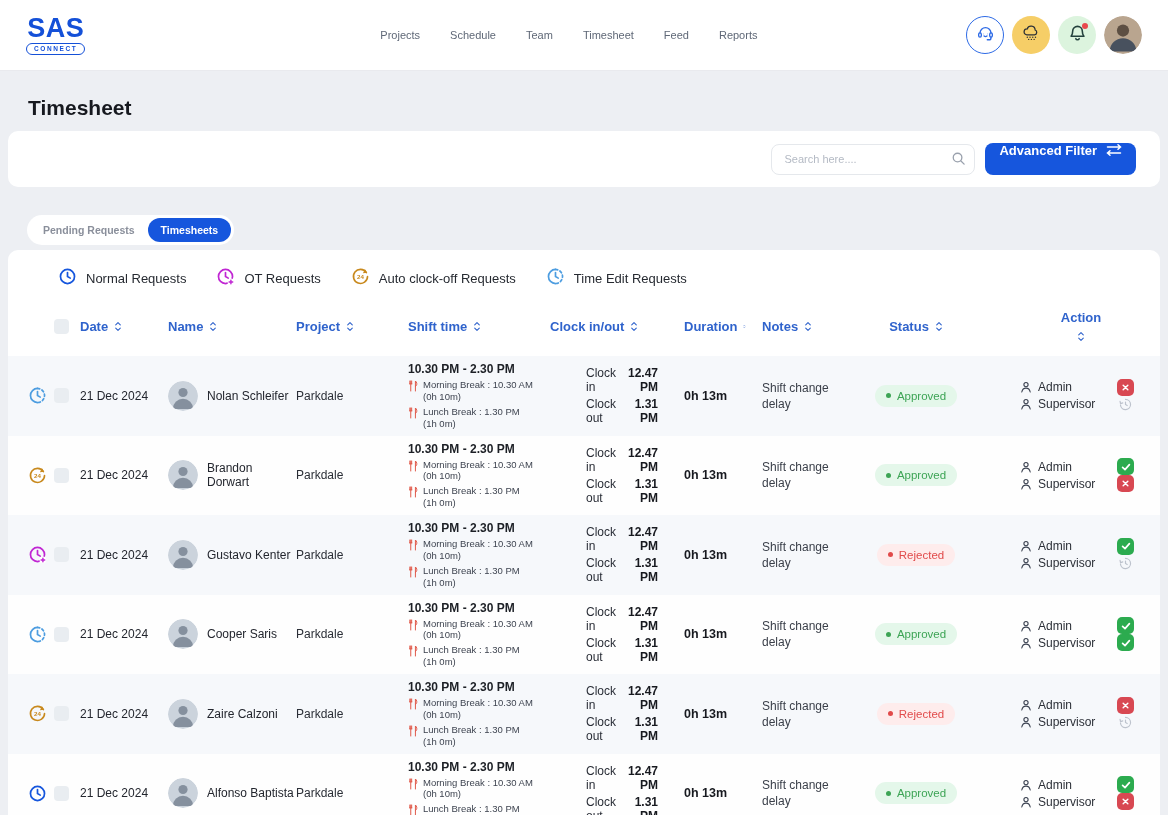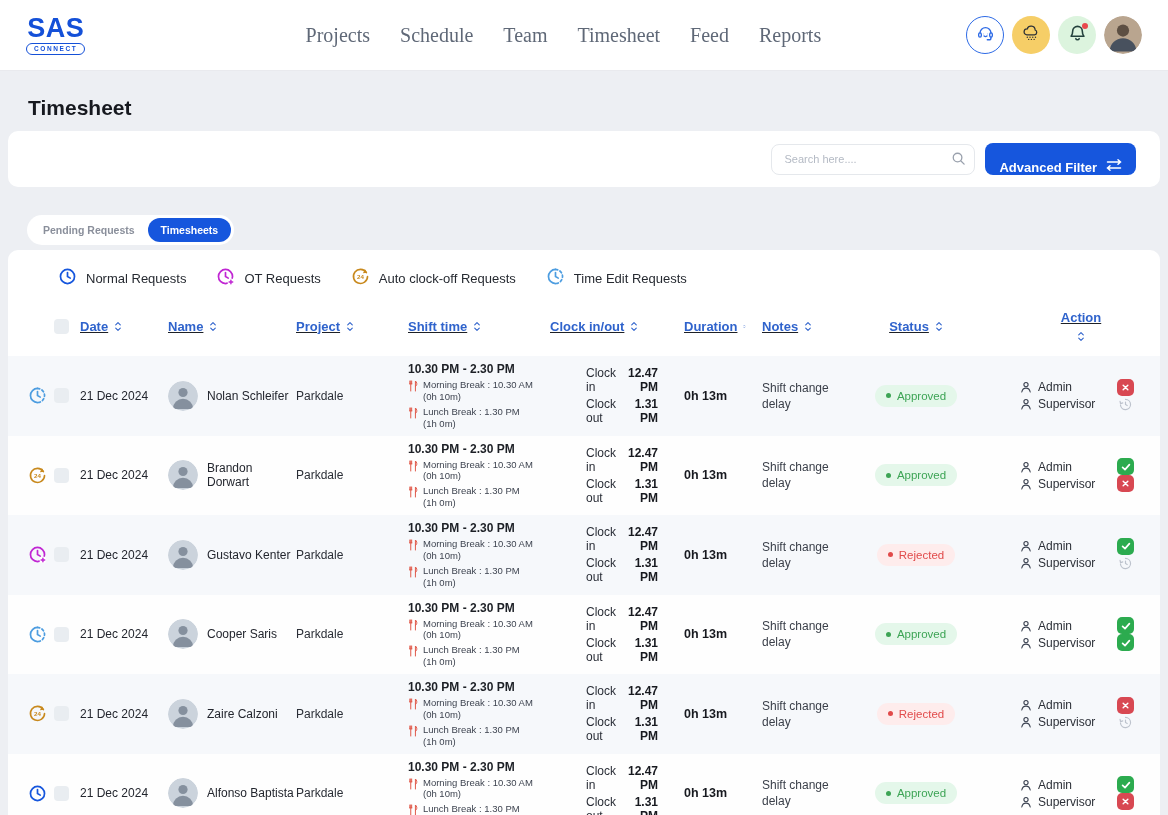--- a/index.html
+++ b/index.html
@@ -8,21 +8,21 @@
 
   
   .navbar { height:71px; background:#fff; border-bottom:1px solid #e9eaee;
     display:flex; align-items:center; padding:0 26px; position:relative; }
   .logo { display:flex; flex-direction:column; align-items:center; line-height:1; }
   .logo-main { font-size:27px; font-weight:800; color:#1450d8; letter-spacing:.5px; }
   .logo-sub { font-size:6.5px; font-weight:700; color:#1450d8; border:1px solid #1450d8;
     border-radius:8px; padding:1.5px 7px; letter-spacing:1.6px; margin-top:1px; }
   .nav-links { position:absolute; left:50%; transform:translateX(-54%);
     display:flex; gap:30px; }
-  .nav-links a { text-decoration:none; color:#5f6877; font-size:20px;font-family:Liberation Serif, serif; }
+  .nav-links a { text-decoration:none; color:#5f6877; font-size:11px; }
   .nav-actions { margin-left:auto; display:flex; align-items:center; gap:8px; }
   .icon-btn { width:38px; height:38px; border-radius:50%; display:flex;
     align-items:center; justify-content:center; position:relative; cursor:pointer; border:none; background:transparent; }
   .icon-btn.support { border:1.6px solid #2e6be6; background:#fff; }
   .icon-btn.weather { background:#f6ce67; }
   .icon-btn.bell { background:#dcf4de; }
   .alert-dot { position:absolute; top:7px; right:8px; width:6px; height:6px;
     border-radius:50%; background:#e8484d; }
   .avatar-lg { width:38px; height:38px; border-radius:50%; overflow:hidden; }
 
@@ -31,39 +31,39 @@
 
   .filter-card { margin:0 8px; height:56px; background:#fff; border-radius:10px;
     display:flex; align-items:center; justify-content:flex-end; gap:10px; padding:0 24px; }
   .search-box { position:relative; width:204px; }
   .search-box input { width:100%; height:31px; border:1px solid #e5e8ec; border-radius:8px;
     padding:0 30px 0 12px; font-size:11px; color:#454b57; background:#fff; outline:none;
     font-family:"Liberation Sans", sans-serif; }
   .search-box input::placeholder { color:#b4bac4; }
   .search-box .mag { position:absolute; right:9px; top:7px; }
   .adv-btn { height:32px; background:#1656dd; color:#fff; border:none; border-radius:8px;
-    font-size:13px; font-weight:700; padding:0 14px; display:flex; align-items:flex-end; gap:9px;
+    font-size:13px; font-weight:700; padding:0 14px; display:flex; align-items:flex-start; gap:9px;
     cursor:pointer; font-family:"Liberation Sans", sans-serif; }
 
   .tabs-wrap { margin:28px 0 0 27px; display:inline-flex; background:#fff;
     border-radius:20px; padding:3px; }
   .tab { border:none; background:transparent; font-size:10.5px; color:#8a8f9b;
     padding:6px 13px; border-radius:20px; cursor:pointer; font-family:"Liberation Sans", sans-serif;font-weight:bold; }
   .tab.active { background:#1656dd; color:#fff; font-weight:700; }
 
   
   .table-card { margin:5px 8px 0; background:#fff; border-radius:10px 10px 0 0;
     height:570px; overflow:hidden; }
   .legend { display:flex; align-items:center; gap:30px; padding:17px 0 13px 50px; }
   .legend-item { display:flex; align-items:center; gap:9px; font-size:13px;
     font-weight:500; color:#262a31; }
 
   .grid { display:grid; align-items:center; padding:0 20px;
     grid-template-columns:26px 26px 88px 128px 112px 142px 118px 78px 106px 128px 1fr; }
-  .thead { padding-top:8px; padding-bottom:14px;text-decoration:underline; }
+  .thead { padding-top:8px; padding-bottom:14px; }
   .th { display:flex; align-items:center; gap:6px; font-size:13px; font-weight:700;
     color:#2f63cc; cursor:pointer; }
   .th.center { justify-content:center; }
   .cbx { width:15px; height:15px; border-radius:4px; background:#e9edf1; display:inline-block; cursor:pointer; }
 
   .trow { height:79.5px; }
   .trow:nth-child(odd) { background:#f6f8fb; }
   .trow:nth-child(even) { background:#fefefe; }
   .rtype { display:flex; align-items:center; }
   .cell-date { font-size:12px; font-weight:500; color:#23262e; }

